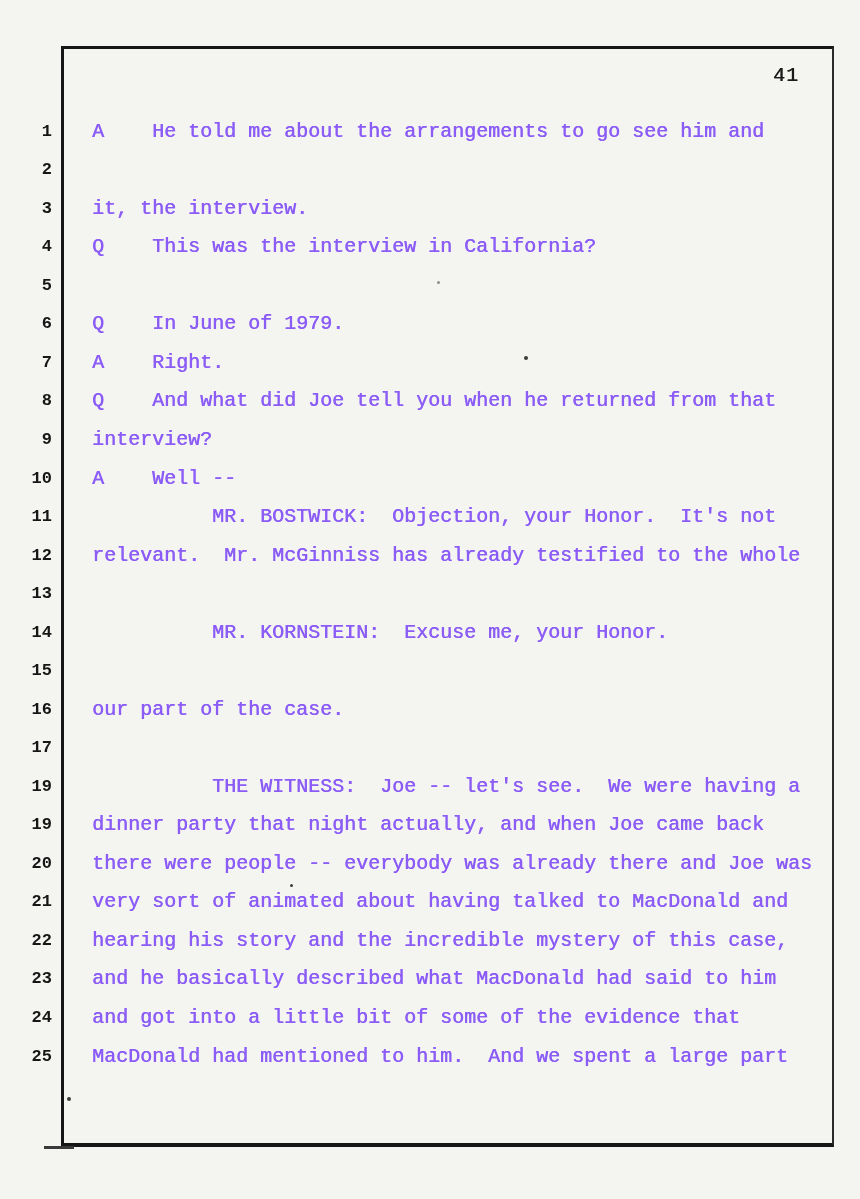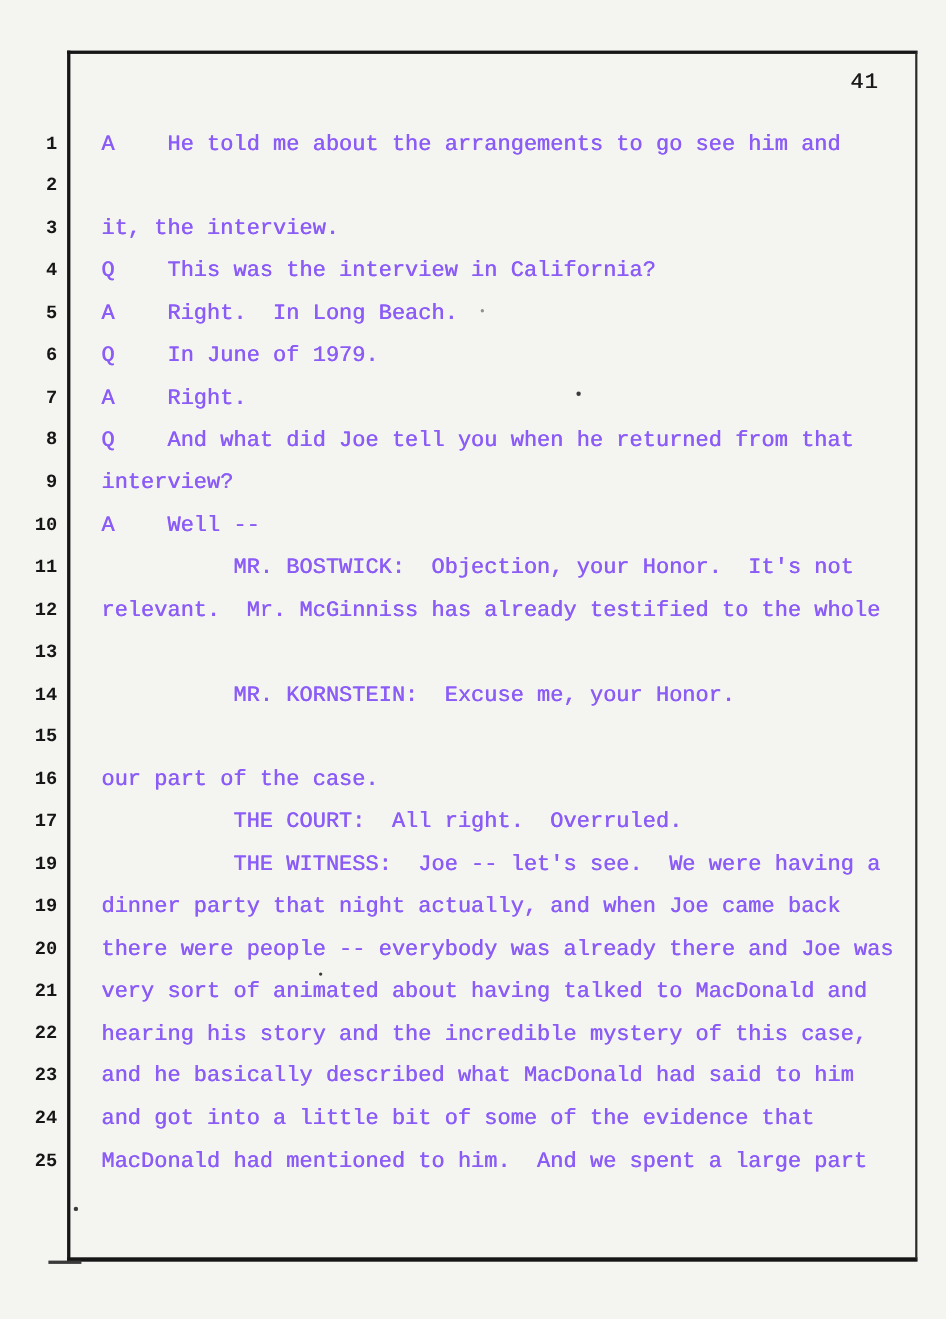--- a/index.html
+++ b/index.html
@@ -110,21 +110,20 @@
     <span class="line-text">it, the interview.</span>
   </div>
 
   <div class="line-row">
     <span class="line-num">4</span>
     <span class="line-text">Q    This was the interview in California?</span>
   </div>
 
   <div class="line-row">
     <span class="line-num">5</span>
-    <span class="line-text">A    Right.  In Long Beach.</span>
   </div>
 
   <div class="line-row">
     <span class="line-num">6</span>
     <span class="line-text">Q    In June of 1979.</span>
   </div>
 
   <div class="line-row">
     <span class="line-num">7</span>
     <span class="line-text">A    Right.</span>
@@ -168,21 +167,20 @@
     <span class="line-num">15</span>
   </div>
 
   <div class="line-row">
     <span class="line-num">16</span>
     <span class="line-text">our part of the case.</span>
   </div>
 
   <div class="line-row">
     <span class="line-num">17</span>
-    <span class="line-text">          THE COURT:  All right.  Overruled.</span>
   </div>
 
   <div class="line-row">
     <span class="line-num">19</span>
     <span class="line-text">          THE WITNESS:  Joe -- let's see.  We were having a</span>
   </div>
 
   <div class="line-row">
     <span class="line-num">19</span>
     <span class="line-text">dinner party that night actually, and when Joe came back</span>

